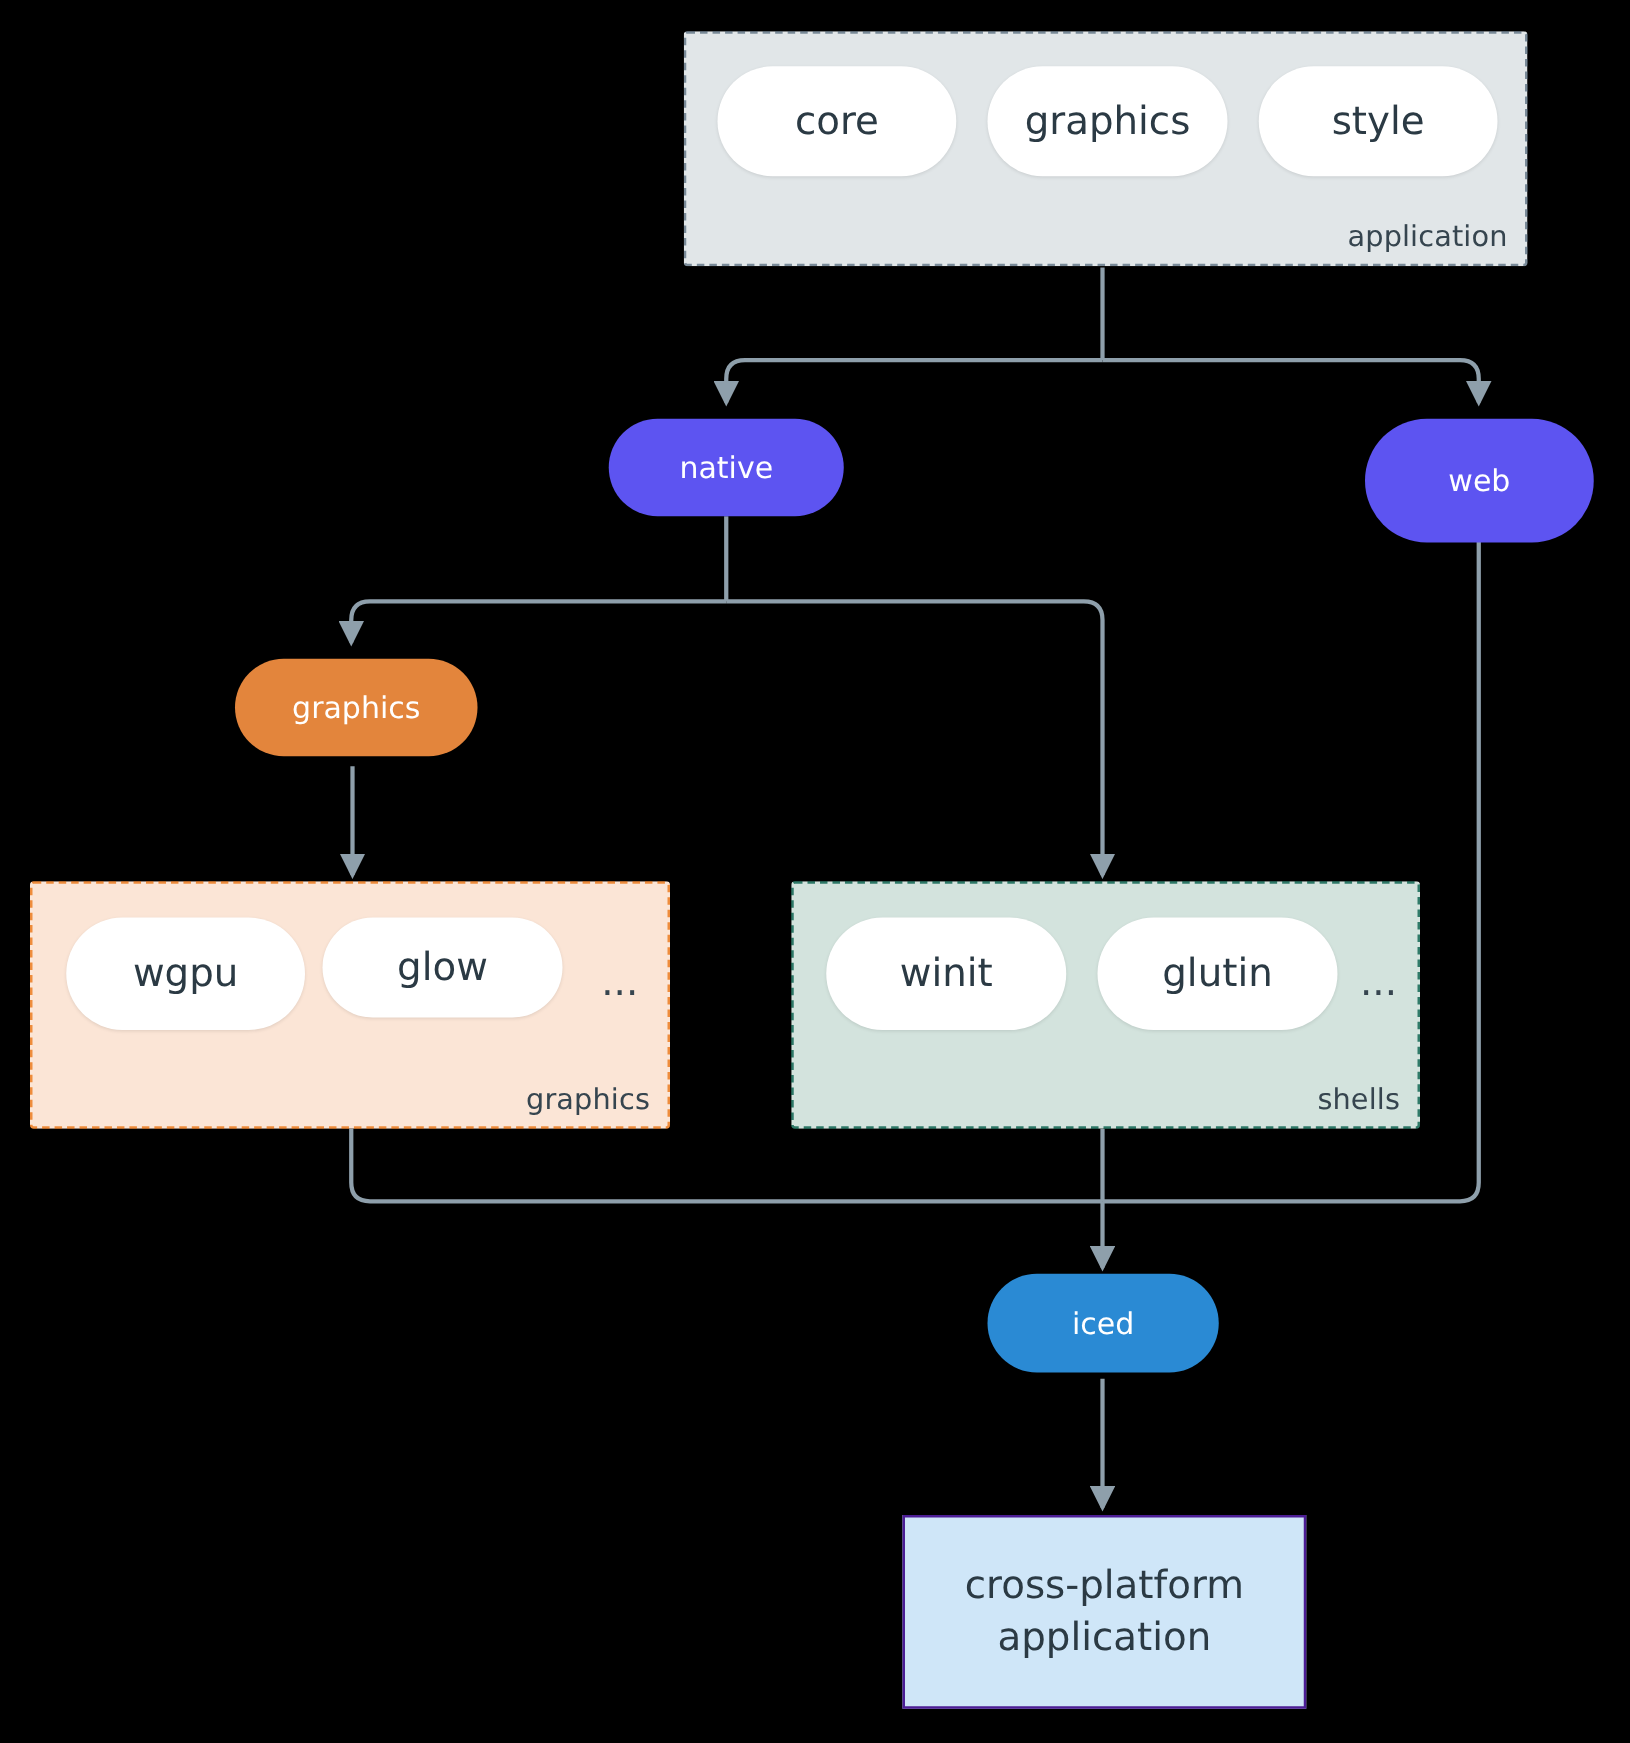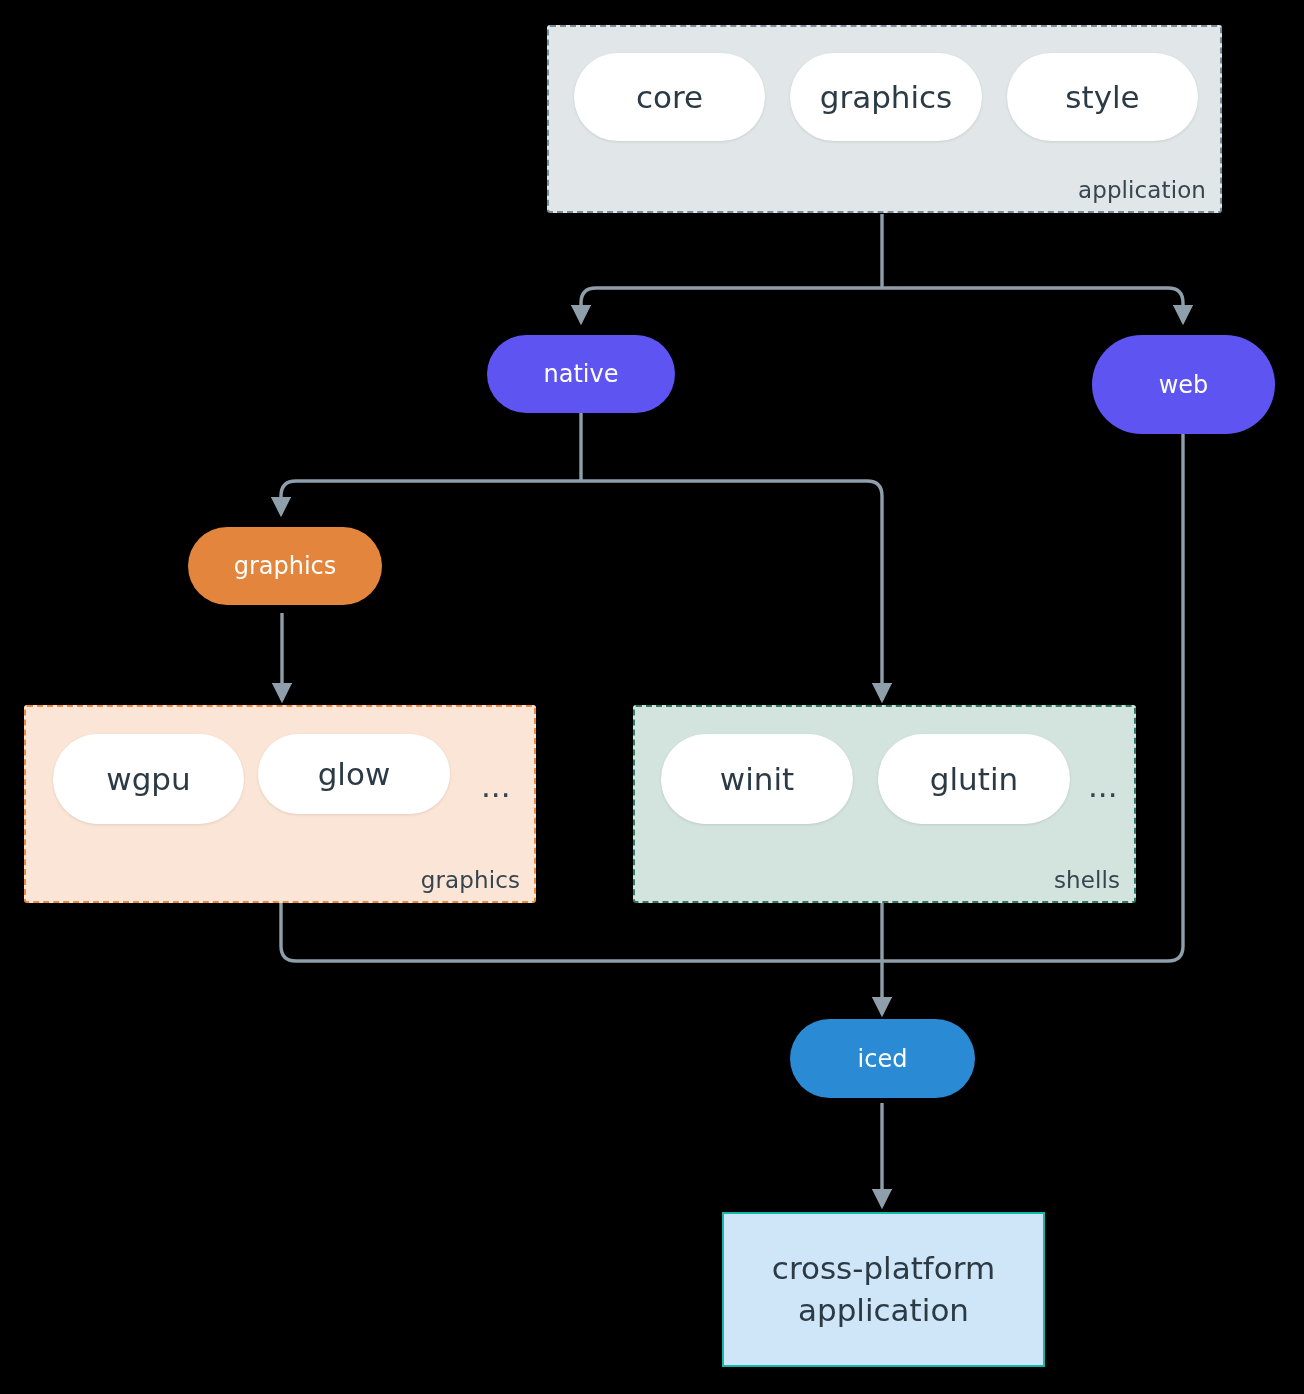--- a/index.html
+++ b/index.html
@@ -107,21 +107,21 @@
 
   
   #node-app {
     position: absolute;
     box-sizing: border-box;
     left: 722px;
     top: 1212px;
     width: 323px;
     height: 155px;
     background: #cfe6f8;
-    border: 2px solid #14b8a6;
+    border: 2px solid #4c1d95;
     display: flex;
     flex-direction: column;
     align-items: center;
     justify-content: center;
     color: #2b3a44;
     font-size: 31px;
     line-height: 1.35;
     text-align: center;
   }
 </style>

